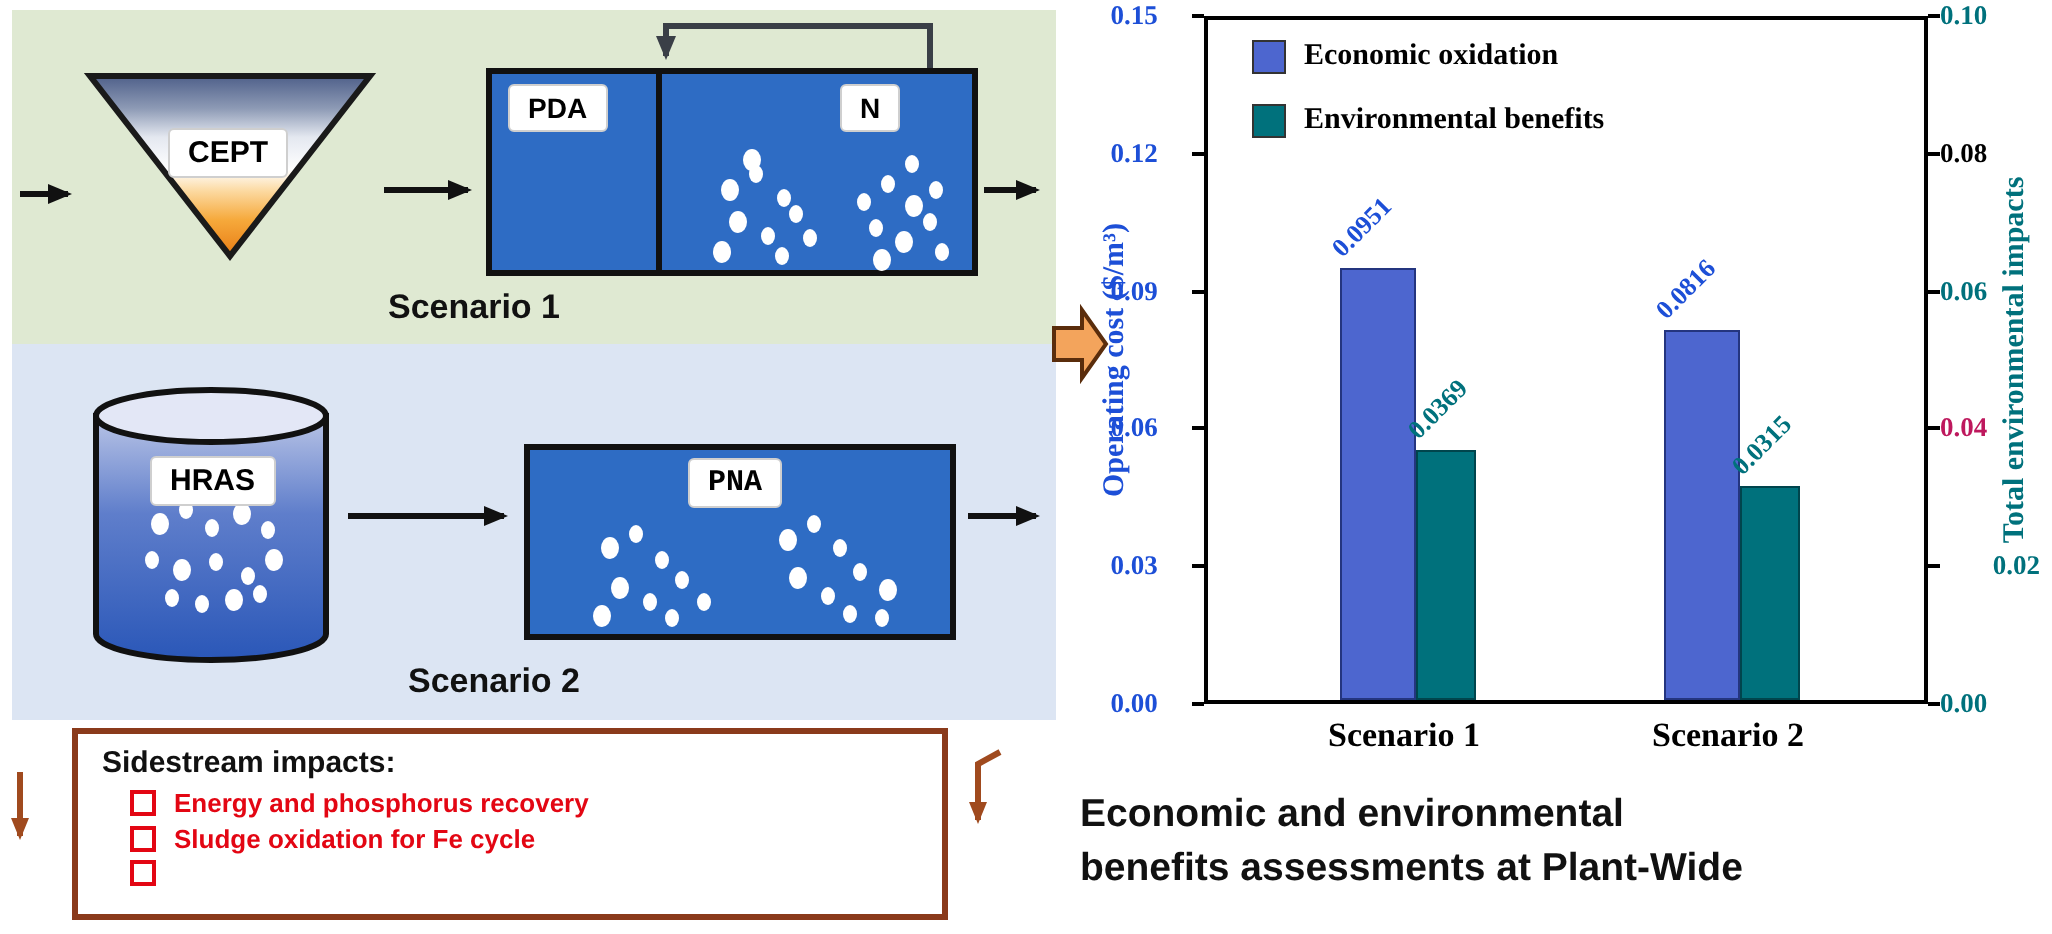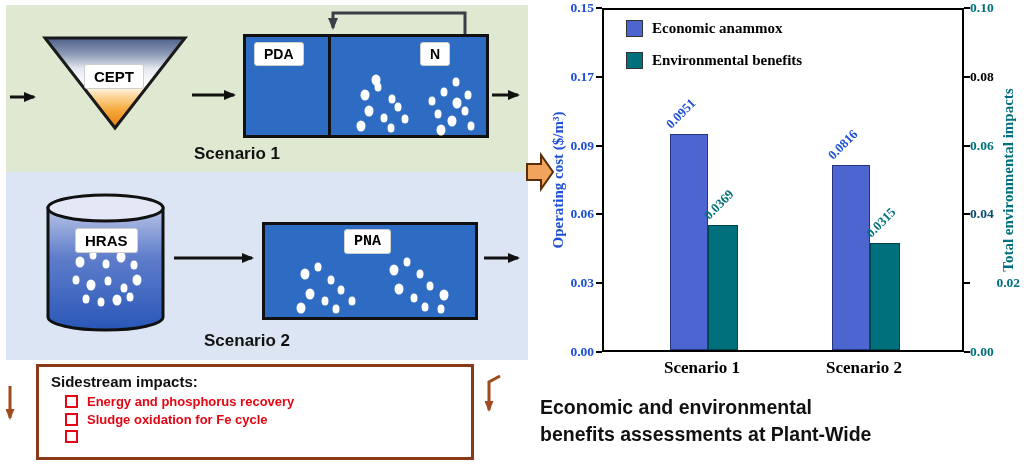--- a/index.html
+++ b/index.html
@@ -58,21 +58,21 @@
                font-weight:bold; font-size:13px; white-space:nowrap; }
   #chart-legend { position:absolute; left:22px; top:10px; }
   .legend-row { display:flex; align-items:center; margin-bottom:15px; }
   .legend-swatch { display:inline-block; width:15px; height:15px; border:1px solid #333;
                    margin-right:9px; flex:0 0 auto; }
   .legend-label { font-weight:bold; font-size:15px; color:#000; }
 
   #left-ticks, #right-ticks { position:absolute; left:0; top:0; width:100%; height:100%;
                               pointer-events:none; }
   .tick-label { position:absolute; transform:translateY(-50%); font-weight:bold; font-size:13.5px; }
-  .tick-left  { left:0; width:54px; text-align:right; }
+  .tick-left  { left:0; width:54px; text-align:center; }
   .tick-right { left:430px; width:50px; text-align:left; }
   .tickmark { position:absolute; height:2px; width:6px; background:#000; }
   .tickmark-left  { left:56px; }
   .tickmark-right { left:424px; }
 
   #left-axis-title, #right-axis-title { position:absolute; top:180px; white-space:nowrap;
       font-weight:bold; font-size:15px; transform:translate(-50%,-50%) rotate(-90deg); }
   #left-axis-title  { left:18px; }
   #right-axis-title { left:468px; }
 
@@ -231,45 +231,45 @@
     <div id="right-axis-title" style="color: rgb(0, 113, 124);">Total environmental impacts</div>
     <div id="left-ticks">
         <div class="tick-label tick-left" style="top: 352px; color: rgb(29, 79, 215);">0.00</div>
         <div class="tickmark tickmark-left" style="top: 351px;"></div>
         <div class="tick-label tick-left" style="top: 283.2px; color: rgb(29, 79, 215);">0.03</div>
         <div class="tickmark tickmark-left" style="top: 282.2px;"></div>
         <div class="tick-label tick-left" style="top: 214.4px; color: rgb(29, 79, 215);">0.06</div>
         <div class="tickmark tickmark-left" style="top: 213.4px;"></div>
         <div class="tick-label tick-left" style="top: 145.6px; color: rgb(29, 79, 215);">0.09</div>
         <div class="tickmark tickmark-left" style="top: 144.6px;"></div>
-        <div class="tick-label tick-left" style="top: 76.8px; color: rgb(29, 79, 215);">0.17</div>
+        <div class="tick-label tick-left" style="top: 76.8px; color: rgb(29, 79, 215);">0.12</div>
         <div class="tickmark tickmark-left" style="top: 75.8px;"></div>
         <div class="tick-label tick-left" style="top: 8px; color: rgb(29, 79, 215);">0.15</div>
         <div class="tickmark tickmark-left" style="top: 7px;"></div>
       </div>
     <div id="right-ticks">
         <div class="tick-label tick-right" style="top: 352px; color: rgb(0, 113, 124);">0.00</div>
         <div class="tickmark tickmark-right" style="top: 351px;"></div>
         <div class="tick-label tick-right" style="top: 283.2px; color: rgb(0, 113, 124); text-align: right;">0.02</div>
         <div class="tickmark tickmark-right" style="top: 282.2px;"></div>
-        <div class="tick-label tick-right" style="top: 214.4px; color: #0c4a6e;">0.04</div>
+        <div class="tick-label tick-right" style="top: 214.4px; color: #be185d;">0.04</div>
         <div class="tickmark tickmark-right" style="top: 213.4px;"></div>
         <div class="tick-label tick-right" style="top: 145.6px; color: rgb(0, 113, 124);">0.06</div>
         <div class="tickmark tickmark-right" style="top: 144.6px;"></div>
         <div class="tick-label tick-right" style="top: 76.8px; color: #000000;">0.08</div>
         <div class="tickmark tickmark-right" style="top: 75.8px;"></div>
         <div class="tick-label tick-right" style="top: 8px; color: rgb(0, 113, 124);">0.10</div>
         <div class="tickmark tickmark-right" style="top: 7px;"></div>
       </div>
 
     <div id="plot">
       <div id="chart-legend">
           <div class="legend-row">
             <span class="legend-swatch" style="background: rgb(77, 102, 207);"></span>
-            <span class="legend-label">Economic anammox</span>
+            <span class="legend-label">Economic oxidation</span>
           </div>
           <div class="legend-row">
             <span class="legend-swatch" style="background: rgb(0, 113, 124);"></span>
             <span class="legend-label">Environmental benefits</span>
           </div>
         </div>
       <div class="bar-group" id="bar-group-0">
           <div class="bar" style="width: 38px; height: 216px; background: rgb(77, 102, 207); border: 1px solid rgb(36, 53, 127);">
             <div class="bar-value" style="color: rgb(29, 79, 215);">0.0951</div>
           </div>

